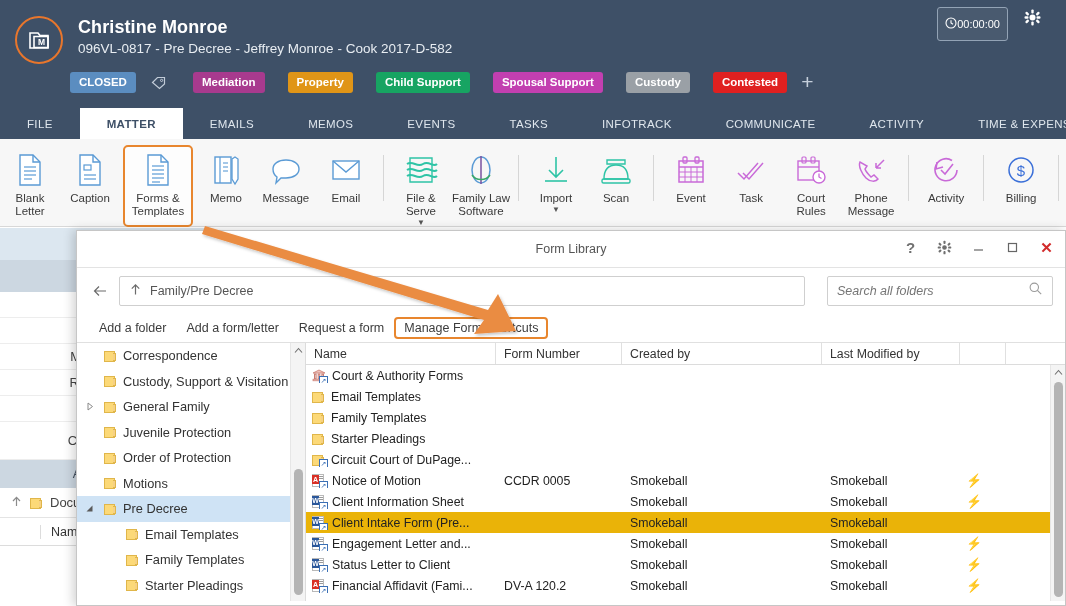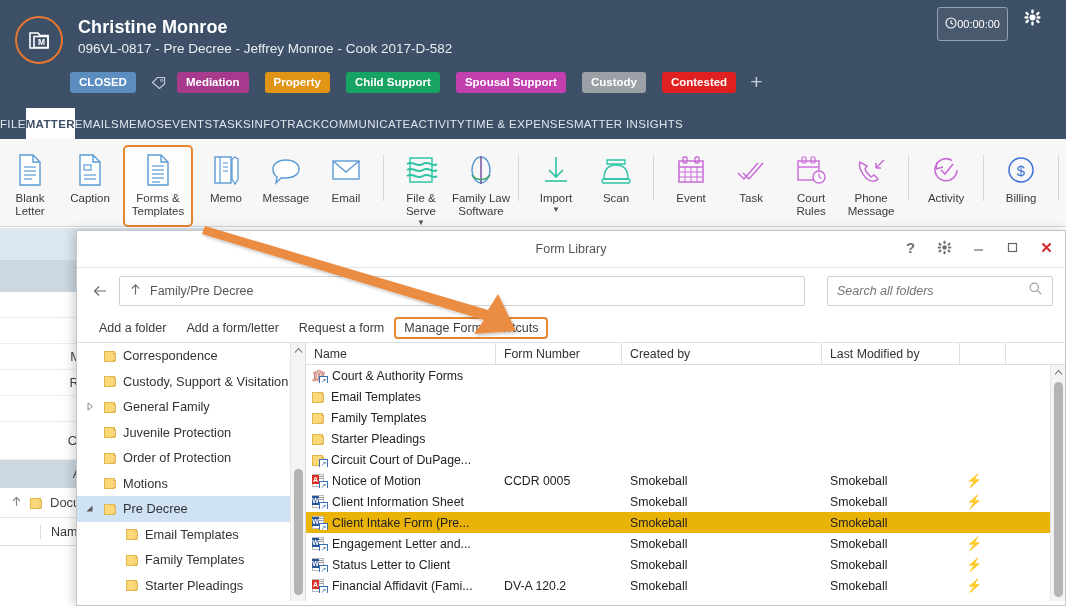--- a/index.html
+++ b/index.html
@@ -57,21 +57,21 @@
     width: 20px; height: 20px; display: flex; align-items: center; justify-content: center;
   }
 
   
   .navbar {
     position: absolute; left: 0; top: 108px; width: 1066px; height: 31px;
     background: #3e5067;
   }
   .nav-tabs { display: flex; height: 31px; align-items: stretch; }
   .nav-tab {
-    display: flex; align-items: center; padding: 0 0;
+    display: flex; align-items: center; padding: 0 27px;
     color: #dfe6ed; font-size: 11.5px; letter-spacing: .35px;
     cursor: pointer; white-space: nowrap;
   }
   .nav-tab.active {
     background: #ffffff; color: #3e5067; font-weight: bold;
   }
 
   
   .ribbon {
     position: absolute; left: 0; top: 139px; width: 1066px; height: 88px;
@@ -271,21 +271,21 @@
     <div class="matter-sub">096VL-0817 - Pre Decree - Jeffrey Monroe - Cook 2017-D-582</div>
 
     <div class="tagrow">
       <span class="badge badge-closed">CLOSED</span>
       <span class="tag-icon">
         <svg width="17" height="15" viewBox="0 0 17 15">
           <path d="M2.5 7.5 L7.5 2.5 L14.5 2.5 L14.5 9 L9.5 13.5 Z" fill="none" stroke="#c2ccd8" stroke-width="1.2"></path>
           <circle cx="11.6" cy="5.4" r="1.1" fill="none" stroke="#c2ccd8" stroke-width="1"></circle>
         </svg>
       </span>
-      <span id="tags-container" style="display:flex; gap:16px; align-items:center;">
+      <span id="tags-container" style="display:flex; gap:23px; align-items:center;margin-left:16px;">
           <span class="badge" style="background: rgb(168, 58, 142);">Mediation</span>
           <span class="badge" style="background: rgb(224, 149, 23);">Property</span>
           <span class="badge" style="background: rgb(23, 164, 98);">Child Support</span>
           <span class="badge" style="background: rgb(194, 63, 176);">Spousal Support</span>
           <span class="badge" style="background: rgb(154, 160, 166);">Custody</span>
           <span class="badge" style="background: rgb(224, 32, 32);">Contested</span>
         </span>
       <span class="add-tag">+</span>
     </div>
 

